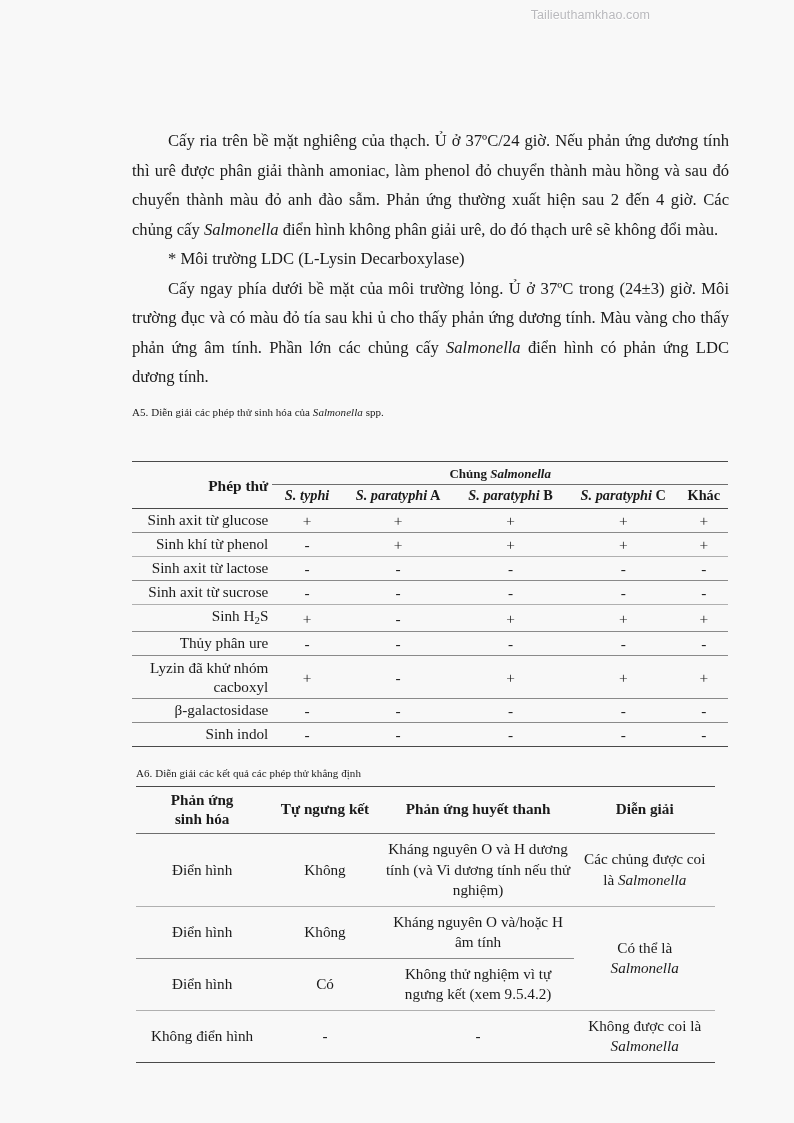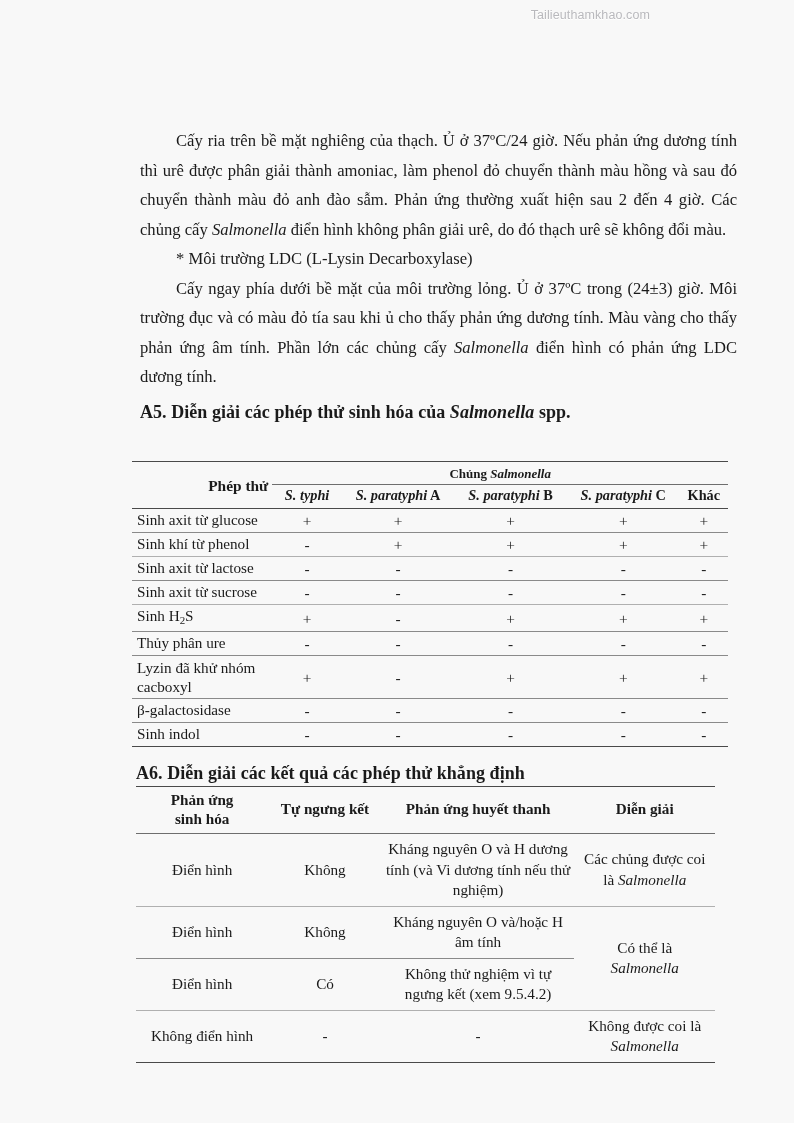--- a/index.html
+++ b/index.html
@@ -32,42 +32,42 @@
     font-size: 12.5px;
     color: #b9b9bd;
     letter-spacing: 0.1px;
     text-shadow: 0 1px 0 #ffffff;
     user-select: none;
   }
 
   
   .content {
     position: absolute;
-    left: 140px;
+    left: 132px;
     top: 126px;
     width: 597px;
   }
 
   p.para {
     margin: 0 0 0 0;
     font-size: 16.6px;
     line-height: 29.5px;
     text-align: justify;
     text-justify: inter-word;
     text-indent: 36px;
     hyphens: none;
   }
   p.para.noindent {
     text-indent: 36px;
   }
   .ital { font-style: italic; }
 
   .sec-head {
-    font-weight: bold;
-    font-size: 18px;
+    font-weight: normal;
+    font-size: 11px;
     line-height: 22px;
     margin: 9px 0 7px 0;
     letter-spacing: 0.05px;
   }
   .sec-head .ital { font-style: italic; }
 
   
   table.doc-table {
     border-collapse: collapse;
     font-size: 15.2px;
@@ -103,21 +103,21 @@
     padding-bottom: 1px;
   }
   #tableA5 th.hdr-sub {
     font-weight: bold;
     font-size: 14.3px;
     text-align: center;
     padding: 1px 2px 3px 2px;
     white-space: nowrap;
   }
   #tableA5 td.rowlabel {
-    text-align: left;
+    text-align: right;
     padding-left: 5px;
     font-size: 15.2px;
     line-height: 18.5px;
     margin-left: 20px;
   }
   #tableA5 td.val {
     text-align: center;
     font-size: 15.4px;
   }
   #tableA5 tr.body-row td { border-bottom: 1px solid #8a8a8a; }

